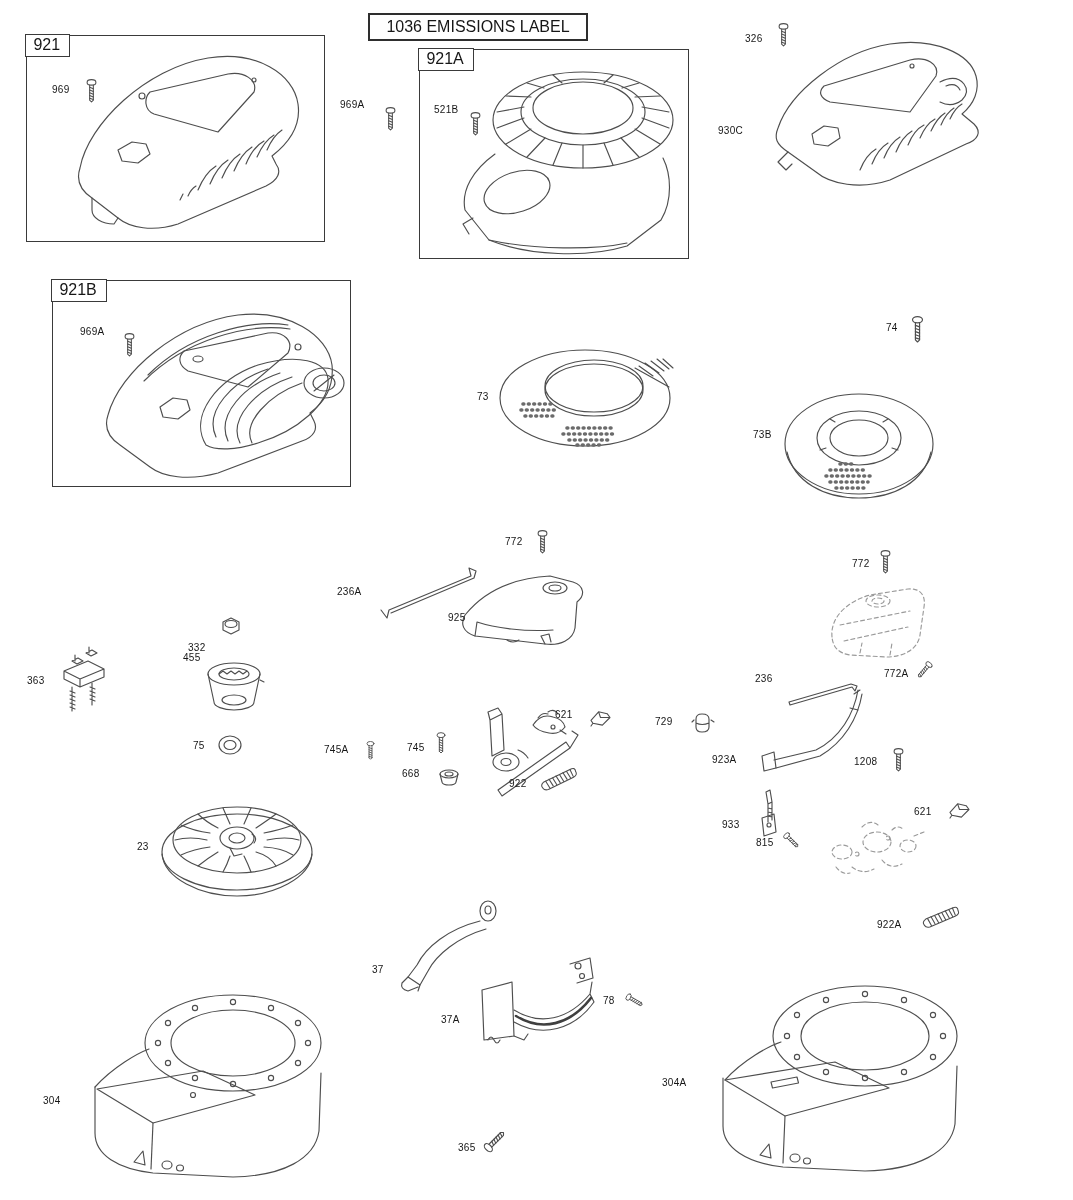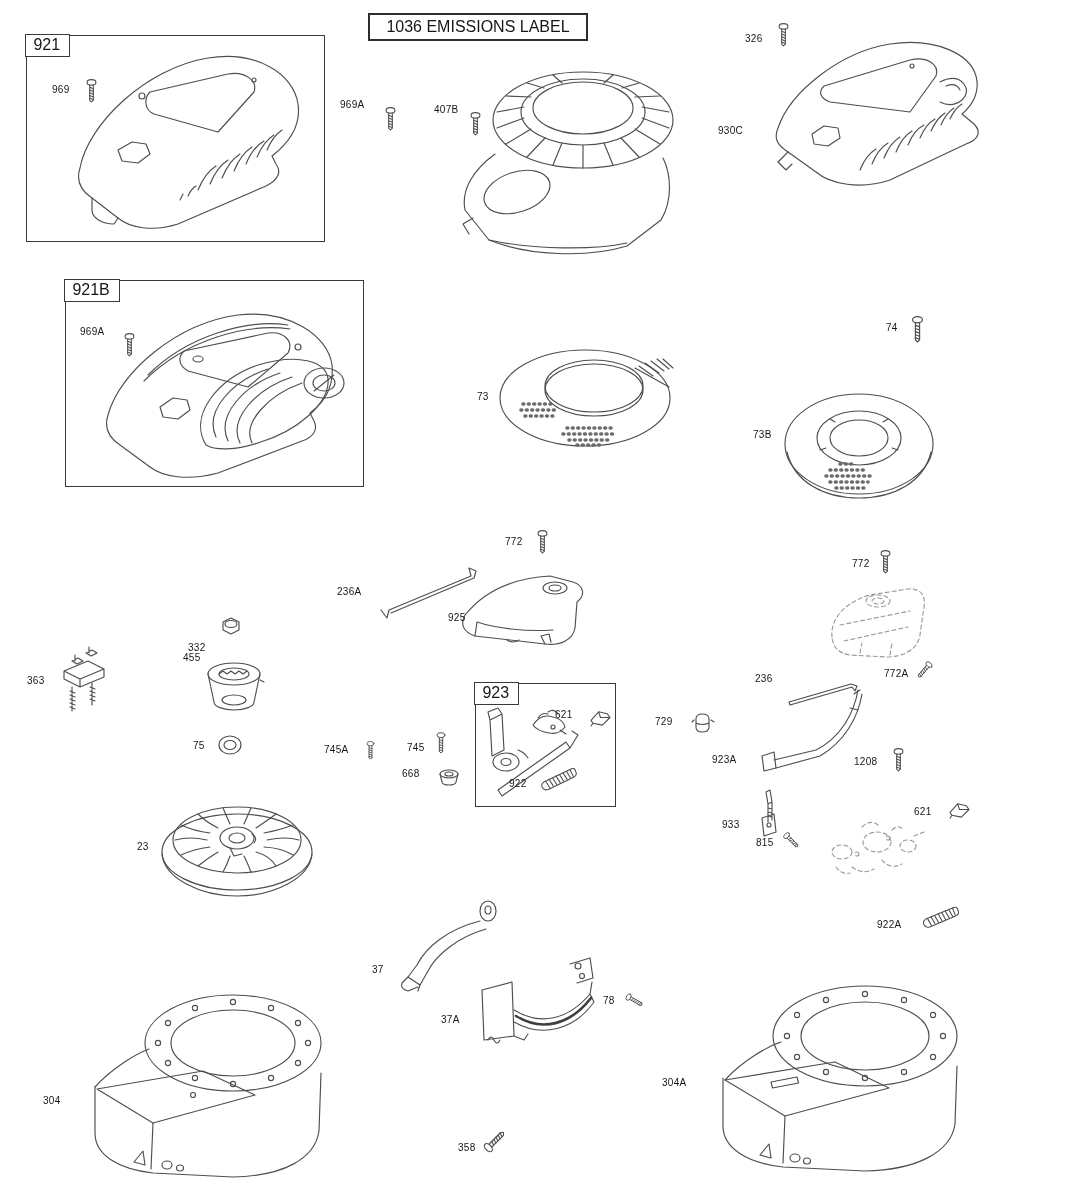--- a/index.html
+++ b/index.html
@@ -53,25 +53,25 @@
     </defs>
   </svg>
 
   <div class="titlebox" style="left:368px;top:13px;width:216px;height:24px">
     <span>1036 EMISSIONS LABEL</span>
   </div>
 
   <div class="groupbox" style="left:26px;top:35px;width:297px;height:205px">
     <div class="grouptab">921</div>
   </div>
-  <div class="groupbox" style="left:65px;top:280px;width:297px;height:205px">
+  <div class="groupbox" style="left:419px;top:49px;width:268px;height:208px">
+    <div class="grouptab">921A</div>
+  </div>
+  <div class="groupbox" style="left:52px;top:280px;width:297px;height:205px">
     <div class="grouptab">921B</div>
-  </div>
-  <div class="groupbox" style="left:475px;top:683px;width:139px;height:122px">
-    <div class="grouptab">923</div>
   </div>
 
   <svg class="art" style="left:58px;top:40px" width="265" height="200" viewBox="0 0 265 200">
     <path d="M22,128 C30,84 88,28 150,18 C198,10 236,34 240,64 C243,84 232,102 214,116 L218,124 C224,132 220,140 208,146 L120,184 C95,192 72,188 60,178 L34,158 C22,150 18,140 22,128 Z"></path>
     <path d="M92,52 L170,34 C186,31 200,40 196,52 L160,92 L96,74 C86,70 86,58 92,52 Z"></path>
     <path d="M140,150 q7,-17 18,-24 M152,144 q7,-17 18,-24 M164,138 q7,-17 18,-24 M176,131 q7,-17 18,-24 M188,124 q7,-17 18,-23 M199,117 q7,-16 17,-22 M209,110 q6,-14 15,-20"></path>
     <path d="M130,156 q3,-7 8,-10 M122,160 l3,-6"></path>
     <path d="M60,110 l14,-8 l14,2 l4,10 l-12,9 l-16,-2 Z"></path>
     <circle cx="84" cy="56" r="3"></circle>
       <circle cx="196" cy="40" r="2"></circle>
@@ -349,21 +349,21 @@
     </svg>
   <svg class="art" style="left:630px;top:991px;transform:rotate(-60deg)" width="9" height="19">
       <use href="#sym-screw"></use>
     </svg>
   <svg class="art" style="left:489px;top:1128px;transform:rotate(225deg)" width="12" height="26">
       <use href="#sym-screw"></use>
     </svg>
 
   <div class="callout" style="left:52px;top:84px">969</div>
   <div class="callout" style="left:340px;top:99px">969A</div>
-  <div class="callout" style="left:434px;top:104px">407B</div>
+  <div class="callout" style="left:434px;top:104px">521B</div>
   <div class="callout" style="left:745px;top:33px">326</div>
   <div class="callout" style="left:718px;top:125px">930C</div>
   <div class="callout" style="left:80px;top:326px">969A</div>
   <div class="callout" style="left:477px;top:391px">73</div>
   <div class="callout" style="left:886px;top:322px">74</div>
   <div class="callout" style="left:753px;top:429px">73B</div>
   <div class="callout" style="left:505px;top:536px">772</div>
   <div class="callout" style="left:337px;top:586px">236A</div>
   <div class="callout" style="left:448px;top:612px">925</div>
   <div class="callout" style="left:852px;top:558px">772</div>
@@ -384,15 +384,15 @@
   <div class="callout" style="left:137px;top:841px">23</div>
   <div class="callout" style="left:722px;top:819px">933</div>
   <div class="callout" style="left:756px;top:837px">815</div>
   <div class="callout" style="left:914px;top:806px">621</div>
   <div class="callout" style="left:877px;top:919px">922A</div>
   <div class="callout" style="left:372px;top:964px">37</div>
   <div class="callout" style="left:441px;top:1014px">37A</div>
   <div class="callout" style="left:603px;top:995px">78</div>
   <div class="callout" style="left:43px;top:1095px">304</div>
   <div class="callout" style="left:662px;top:1077px">304A</div>
-  <div class="callout" style="left:458px;top:1142px">358</div>
+  <div class="callout" style="left:458px;top:1142px">365</div>
 
 </div>
 
 </body></html>

